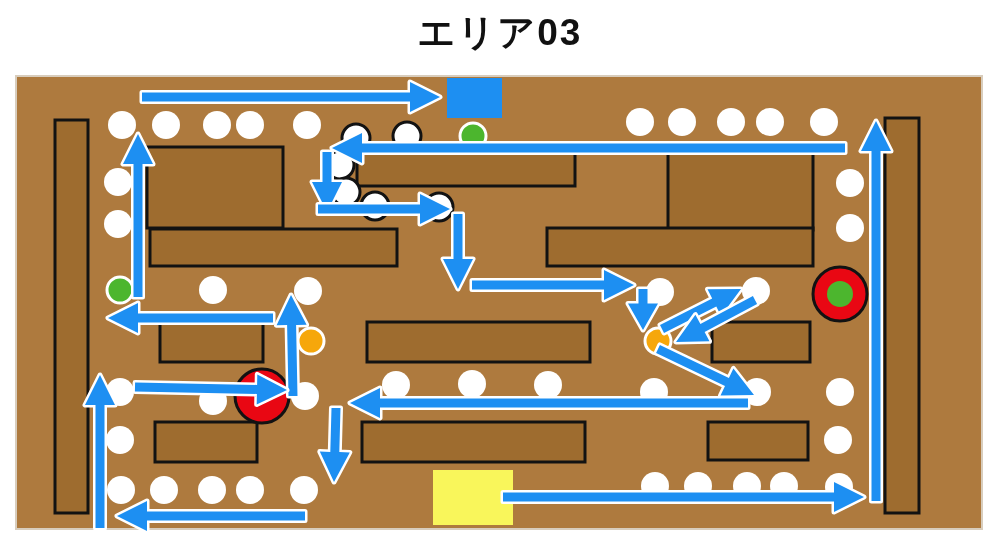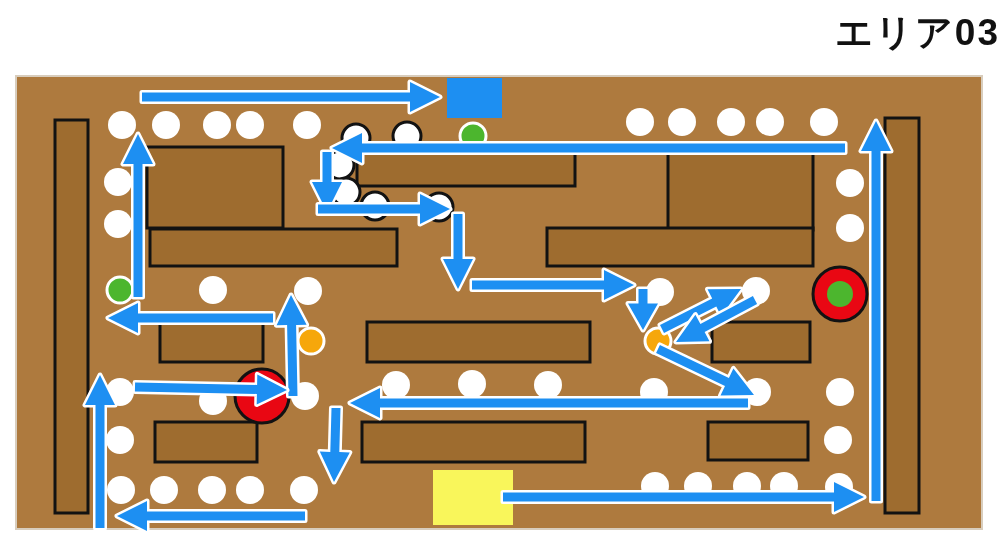--- a/index.html
+++ b/index.html
@@ -2,21 +2,21 @@
 <html><head>
 <meta charset="utf-8">
 <style>
   html,body{margin:0;padding:0;background:#ffffff;}
   body{
     width:1000px;height:556px;position:relative;overflow:hidden;
     font-family:"Liberation Sans","DejaVu Sans",sans-serif;
   }
   .page-title{
     position:absolute;top:8px;left:0;right:0;margin:0;
-    text-align:right;font-size:37px;font-weight:bold;color:#111;
+    text-align:center;font-size:37px;font-weight:bold;color:#111;
     letter-spacing:2px;
   }
   #map-svg{position:absolute;left:0;top:0;}
 </style>
 </head>
 <body>
 
 <h1 class="page-title" style="color: rgb(17, 17, 17);">エリア03</h1>
 
 <svg id="map-svg" width="1000" height="556" viewBox="0 0 1000 556" xmlns="http://www.w3.org/2000/svg">

